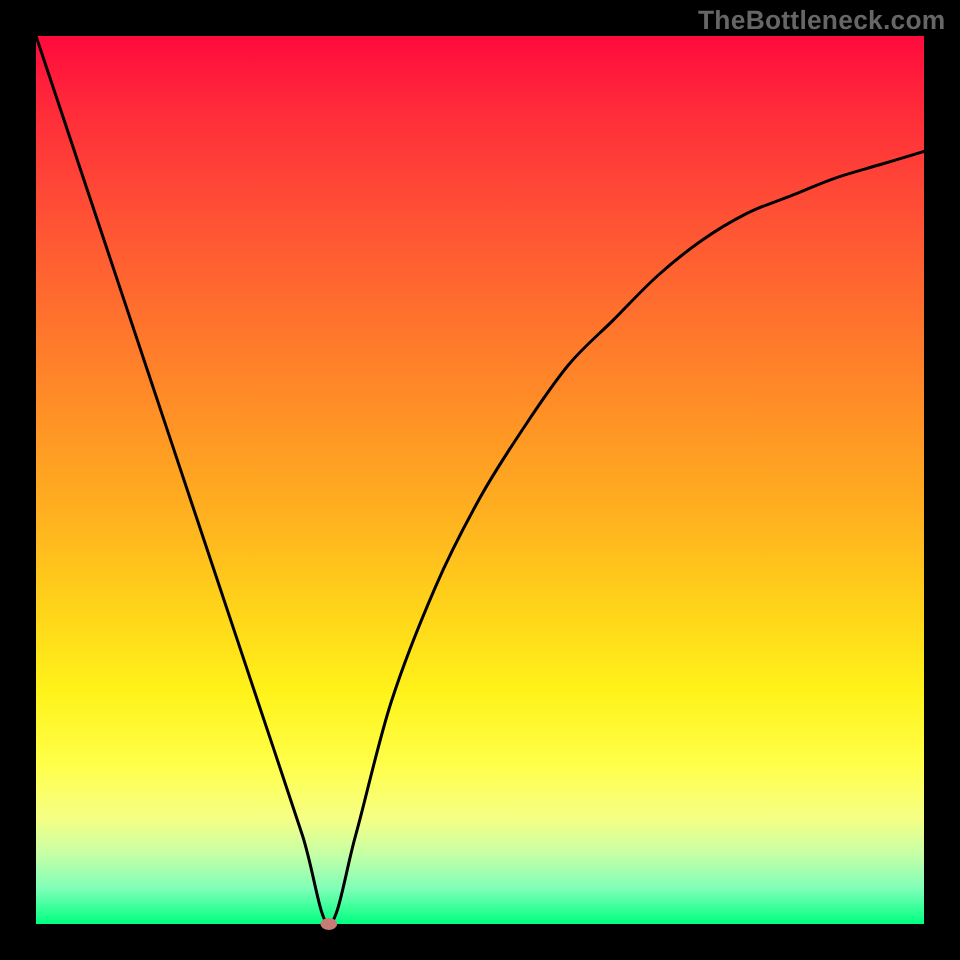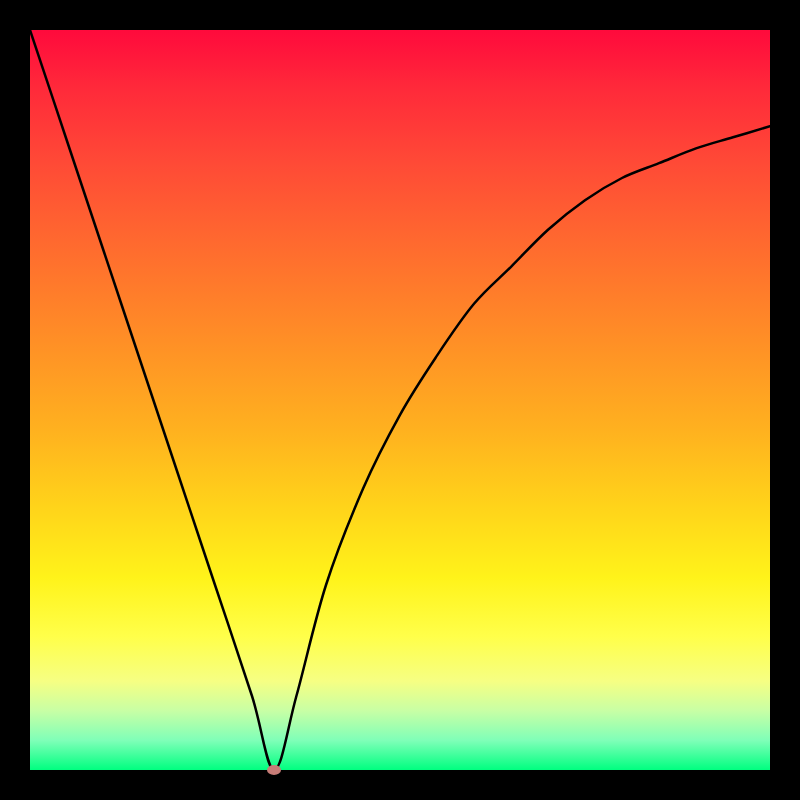--- a/index.html
+++ b/index.html
@@ -65,19 +65,20 @@
     background: #c77c77;
     border-radius: 50%;
     transform: translate(-50%, -50%);
     z-index: 3;
   }
 </style>
 </head>
 <body>
 
 <div class="outer">
+  <div class="watermark">TheBottleneck.com</div>
   <div class="plot">
     <svg class="curve" viewBox="0 0 740 740" preserveAspectRatio="none">
       <path fill="none" stroke="#000" stroke-width="2.5" stroke-linejoin="round" stroke-linecap="round" d="M 0.0 0.0 C 6.2 18.5 24.7 74.0 37.0 111.0 C 49.3 148.0 61.7 185.0 74.0 222.0 C 86.3 259.0 98.7 296.0 111.0 333.0 C 123.3 370.0 135.7 407.0 148.0 444.0 C 160.3 481.0 172.7 518.0 185.0 555.0 C 197.3 592.0 212.1 635.2 222.0 666.0 C 231.9 696.8 236.8 740.0 244.2 740.0 C 251.6 740.0 257.8 696.8 266.4 666.0 C 275.0 635.2 284.9 589.5 296.0 555.0 C 307.1 520.5 320.7 487.2 333.0 458.8 C 345.3 430.4 357.7 407.0 370.0 384.8 C 382.3 362.6 394.7 344.1 407.0 325.6 C 419.3 307.1 431.7 288.6 444.0 273.8 C 456.3 259.0 468.7 249.1 481.0 236.8 C 493.3 224.5 505.7 210.9 518.0 199.8 C 530.3 188.7 542.7 178.8 555.0 170.2 C 567.3 161.6 579.7 154.2 592.0 148.0 C 604.3 141.8 616.7 138.1 629.0 133.2 C 641.3 128.3 653.7 122.7 666.0 118.4 C 678.3 114.1 690.7 111.0 703.0 107.3 C 715.3 103.6 733.8 98.1 740.0 96.2 "></path>
     </svg>
     <div class="min-dot" style="left: 244.2px; top: 740px;"></div>
   </div>
 </div>
 
 </body></html>

